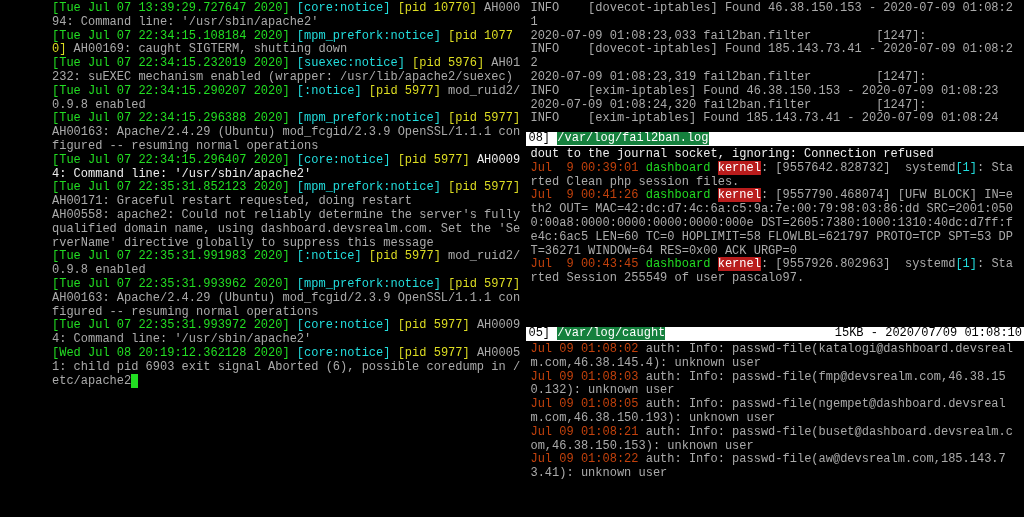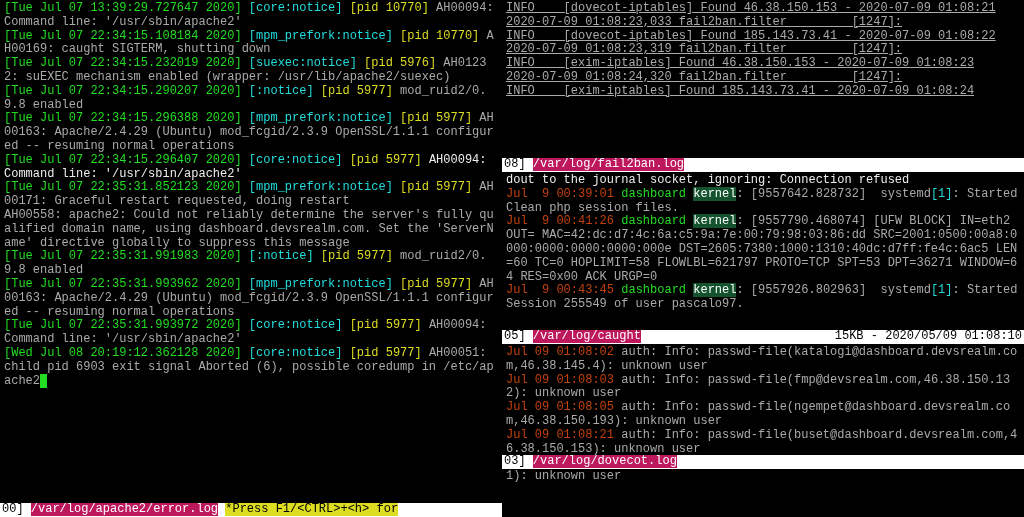--- a/index.html
+++ b/index.html
@@ -16,21 +16,21 @@
   .container {
     display: flex;
     width: 100%;
     height: 100%;
   }
   .pane {
     height: 100%;
     overflow: hidden;
     position: relative;
   }
-  .pane-left { width: 502px; }
+  .pane-left { width: 502px; margin-left: 48px; }
   .pane-right { width: 522px; }
   .log-body {
     padding: 2px 4px;
     white-space: pre-wrap;
     word-break: break-all;
   }
   .status-bar {
     position: absolute;
     bottom: 0;
     left: 0;
@@ -43,60 +43,51 @@
   }
   .right-sec { position: relative; }
   .right-sec .log-body { padding-bottom: 0; }
   
   .green { color: #22dd22; }
   .cyan  { color: #22dddd; }
   .blue  { color: #c2410c; }
   .yellow{ color: #dddd22; }
   .white { color: #eeeeee; }
   .grey  { color: #aaa; }
-  .red-bg { background: #14532d; color: #fff; }
+  .red-bg { background: #b91c1c; color: #fff; }
   .cursor { background: #22dd22; color:#000; }
   .yellow-bg { background: #dddd22; color:#000; }
-  .blue-bg   { background: #be185d; color:#fff; }
+  .blue-bg   { background: #15803d; color:#fff; }
 </style>
 </head>
 <body>
 
 <div class="container">
 
   <div class="pane pane-left">
     <div class="log-body" id="left-body"><div><span class="green">[Tue Jul 07 13:39:29.727647 2020]</span><span class="grey"> </span><span class="cyan">[core:notice]</span><span class="grey"> </span><span class="yellow">[pid 10770]</span><span class="grey"> AH00094: Command line: '/usr/sbin/apache2'</span></div><div><span class="green">[Tue Jul 07 22:34:15.108184 2020]</span><span class="grey"> </span><span class="cyan">[mpm_prefork:notice]</span><span class="grey"> </span><span class="yellow">[pid 10770]</span><span class="grey"> AH00169: caught SIGTERM, shutting down</span></div><div><span class="green">[Tue Jul 07 22:34:15.232019 2020]</span><span class="grey"> </span><span class="cyan">[suexec:notice]</span><span class="grey"> </span><span class="yellow">[pid 5976]</span><span class="grey"> AH01232: suEXEC mechanism enabled (wrapper: /usr/lib/apache2/suexec)</span></div><div><span class="green">[Tue Jul 07 22:34:15.290207 2020]</span><span class="grey"> </span><span class="cyan">[:notice]</span><span class="grey"> </span><span class="yellow">[pid 5977]</span><span class="grey"> mod_ruid2/0.9.8 enabled</span></div><div><span class="green">[Tue Jul 07 22:34:15.296388 2020]</span><span class="grey"> </span><span class="cyan">[mpm_prefork:notice]</span><span class="grey"> </span><span class="yellow">[pid 5977]</span><span class="grey"> AH00163: Apache/2.4.29 (Ubuntu) mod_fcgid/2.3.9 OpenSSL/1.1.1 configured -- resuming normal operations</span></div><div><span class="green">[Tue Jul 07 22:34:15.296407 2020]</span><span class="grey"> </span><span class="cyan">[core:notice]</span><span class="grey"> </span><span class="yellow">[pid 5977]</span><span class="white"> AH00094: Command line: '/usr/sbin/apache2'</span></div><div><span class="green">[Tue Jul 07 22:35:31.852123 2020]</span><span class="grey"> </span><span class="cyan">[mpm_prefork:notice]</span><span class="grey"> </span><span class="yellow">[pid 5977]</span><span class="grey"> AH00171: Graceful restart requested, doing restart</span></div><div><span class="grey">AH00558: apache2: Could not reliably determine the server's fully qualified domain name, using dashboard.devsrealm.com. Set the 'ServerName' directive globally to suppress this message</span></div><div><span class="green">[Tue Jul 07 22:35:31.991983 2020]</span><span class="grey"> </span><span class="cyan">[:notice]</span><span class="grey"> </span><span class="yellow">[pid 5977]</span><span class="grey"> mod_ruid2/0.9.8 enabled</span></div><div><span class="green">[Tue Jul 07 22:35:31.993962 2020]</span><span class="grey"> </span><span class="cyan">[mpm_prefork:notice]</span><span class="grey"> </span><span class="yellow">[pid 5977]</span><span class="grey"> AH00163: Apache/2.4.29 (Ubuntu) mod_fcgid/2.3.9 OpenSSL/1.1.1 configured -- resuming normal operations</span></div><div><span class="green">[Tue Jul 07 22:35:31.993972 2020]</span><span class="grey"> </span><span class="cyan">[core:notice]</span><span class="grey"> </span><span class="yellow">[pid 5977]</span><span class="grey"> AH00094: Command line: '/usr/sbin/apache2'</span></div><div><span class="green">[Wed Jul 08 20:19:12.362128 2020]</span><span class="grey"> </span><span class="cyan">[core:notice]</span><span class="grey"> </span><span class="yellow">[pid 5977]</span><span class="grey"> AH00051: child pid 6903 exit signal Aborted (6), possible coredump in /etc/apache2</span><span class="cursor"> </span></div></div>
-    <div class="status-bar">
-      <span>00]</span>
-      <span class="blue-bg">/var/log/apache2/error.log</span>
-      <span class="yellow-bg">*Press F1/&lt;CTRL&gt;+&lt;h&gt; for</span>
-    </div>
   </div>
 
   <div class="pane pane-right">
 
-    <div class="right-sec" style="height:172px;text-decoration:underline;">
+    <div class="right-sec" style="height:146px;">
       <div class="log-body" id="r1-body"><div><span class="grey">INFO    [dovecot-iptables] Found 46.38.150.153 - 2020-07-09 01:08:21</span></div><div><span class="grey">2020-07-09 01:08:23,033 fail2ban.filter         [1247]:</span></div><div><span class="grey">INFO    [dovecot-iptables] Found 185.143.73.41 - 2020-07-09 01:08:22</span></div><div><span class="grey">2020-07-09 01:08:23,319 fail2ban.filter         [1247]:</span></div><div><span class="grey">INFO    [exim-iptables] Found 46.38.150.153 - 2020-07-09 01:08:23</span></div><div><span class="grey">2020-07-09 01:08:24,320 fail2ban.filter         [1247]:</span></div><div><span class="grey">INFO    [exim-iptables] Found 185.143.73.41 - 2020-07-09 01:08:24</span></div></div>
       <div class="status-bar">
         <span>08]</span>
         <span class="blue-bg">/var/log/fail2ban.log</span>
       </div>
     </div>
 
-    <div class="right-sec" style="height:172px;">
+    <div class="right-sec" style="height:195px;">
       <div class="log-body" id="r2-body"><div><span class="white">dout to the journal socket, ignoring: Connection refused</span></div><div><span class="blue">Jul  9 00:39:01</span><span class="green"> dashboard </span><span class="red-bg">kernel</span><span class="grey">: [9557642.828732]  systemd</span><span class="cyan">[1]</span><span class="grey">: Started Clean php session files.</span></div><div><span class="blue">Jul  9 00:41:26</span><span class="green"> dashboard </span><span class="red-bg">kernel</span><span class="grey">: [9557790.468074] [UFW BLOCK] IN=eth2 OUT= MAC=42:dc:d7:4c:6a:c5:9a:7e:00:79:98:03:86:dd SRC=2001:0500:00a8:0000:0000:0000:0000:000e DST=2605:7380:1000:1310:40dc:d7ff:fe4c:6ac5 LEN=60 TC=0 HOPLIMIT=58 FLOWLBL=621797 PROTO=TCP SPT=53 DPT=36271 WINDOW=64 RES=0x00 ACK URGP=0</span></div><div><span class="blue">Jul  9 00:43:45</span><span class="green"> dashboard </span><span class="red-bg">kernel</span><span class="grey">: [9557926.802963]  systemd</span><span class="cyan">[1]</span><span class="grey">: Started Session 255549 of user pascalo97.</span></div></div>
       <div class="status-bar">
         <span>05]</span>
         <span class="blue-bg">/var/log/caught</span>
-        <span style="float:right">15KB - 2020/05/09 01:08:10</span>
+        <span style="float:right">15KB - 2020/07/09 01:08:10</span>
       </div>
     </div>
 
-    <div class="right-sec" style="height:125px;">
+    <div class="right-sec" style="height:171px;">
       <div class="log-body" id="r3-body"><div><span class="blue">Jul 09 01:08:02</span><span class="grey"> auth: Info: passwd-file(katalogi@dashboard.devsrealm.com,46.38.145.4): unknown user</span></div><div><span class="blue">Jul 09 01:08:03</span><span class="grey"> auth: Info: passwd-file(fmp@devsrealm.com,46.38.150.132): unknown user</span></div><div><span class="blue">Jul 09 01:08:05</span><span class="grey"> auth: Info: passwd-file(ngempet@dashboard.devsrealm.com,46.38.150.193): unknown user</span></div><div><span class="blue">Jul 09 01:08:21</span><span class="grey"> auth: Info: passwd-file(buset@dashboard.devsrealm.com,46.38.150.153): unknown user</span></div><div><span class="blue">Jul 09 01:08:22</span><span class="grey"> auth: Info: passwd-file(aw@devsrealm.com,185.143.73.41): unknown user</span></div></div>
-      <div class="status-bar">
-        <span>03]</span>
-        <span class="blue-bg">/var/log/dovecot.log</span>
-      </div>
     </div>
 
   </div>
 </div>
 
 </body></html>

